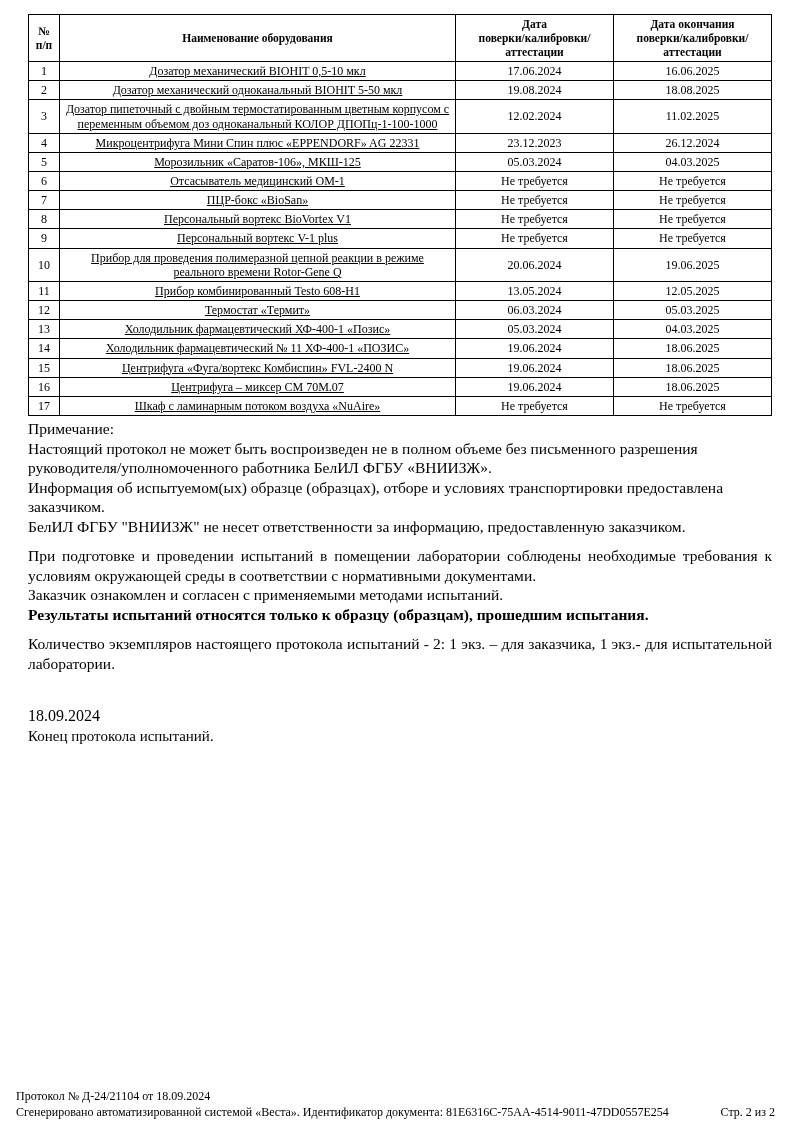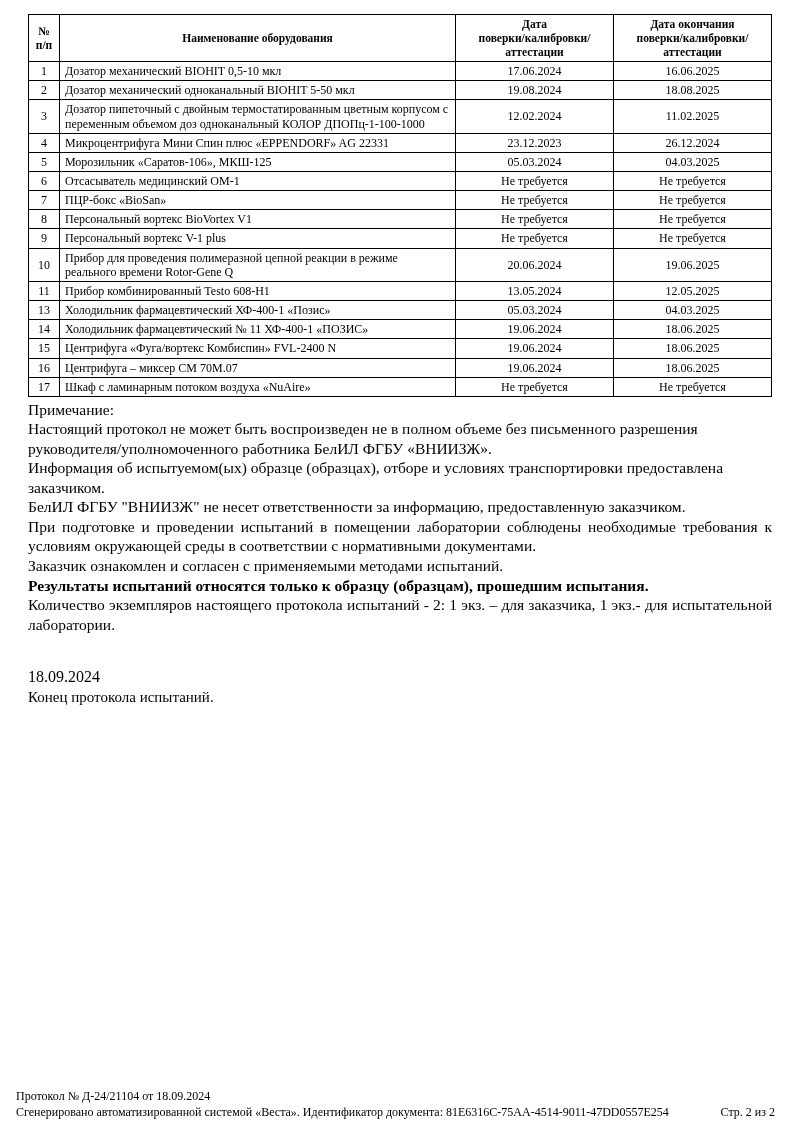--- a/index.html
+++ b/index.html
@@ -31,29 +31,29 @@
     text-align: center;
     white-space: pre-line;
     padding: 2px 3px;
   }
   table.equip td {
     font-size: 12px;
     line-height: 1.18;
     padding: 2px 5px;
   }
   td.num  { text-align: center; padding: 2px 1px; }
-  td.name { text-align: left; }
+  td.name { text-align: center; text-decoration: underline; }
   td.date { text-align: center; }
   .c-num  { width: 31px; }
   .c-name { width: auto; }
   .c-date { width: 158px; }
 
   .notes { margin-top: 3px; font-size: 15.5px; line-height: 1.26; }
   .notes p { margin: 0; }
-  .notes p.just { text-align: justify; }
+  .notes p.just { text-align: justify; margin-top: 10px; }
   .notes p.bold { font-weight: bold; }
 
   .signoff-row {
     margin-top: 33px;
     display: flex;
     justify-content: space-between;
     font-size: 16px;
     line-height: 1.26;
   }
   .end-line { font-size: 15px; margin-top: 2px; }
@@ -165,20 +165,26 @@
         <td class="date">19.06.2025</td>
       </tr>
 
       <tr>
         <td class="num">11</td>
         <td class="name">Прибор комбинированный Testo 608-H1</td>
         <td class="date">13.05.2024</td>
         <td class="date">12.05.2025</td>
       </tr>
 
+      <tr>
+        <td class="num">12</td>
+        <td class="name">Термостат «Термит»</td>
+        <td class="date">06.03.2024</td>
+        <td class="date">05.03.2025</td>
+      </tr>
 
       <tr>
         <td class="num">13</td>
         <td class="name">Холодильник фармацевтический ХФ-400-1 «Позис»</td>
         <td class="date">05.03.2024</td>
         <td class="date">04.03.2025</td>
       </tr>
 
       <tr>
         <td class="num">14</td>

